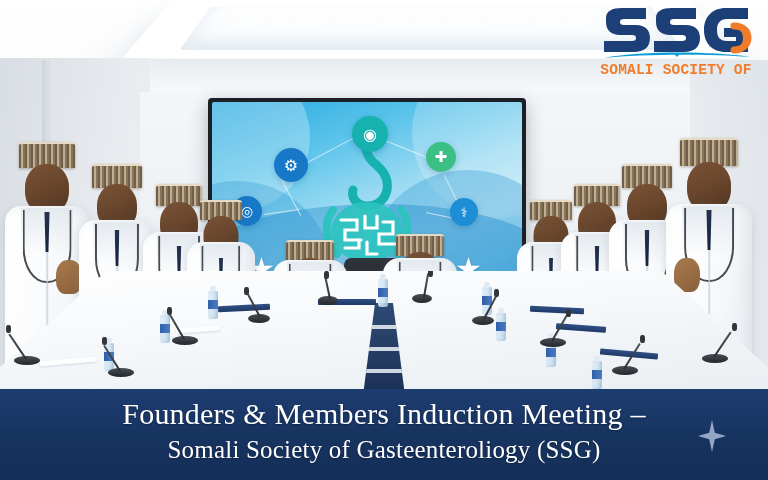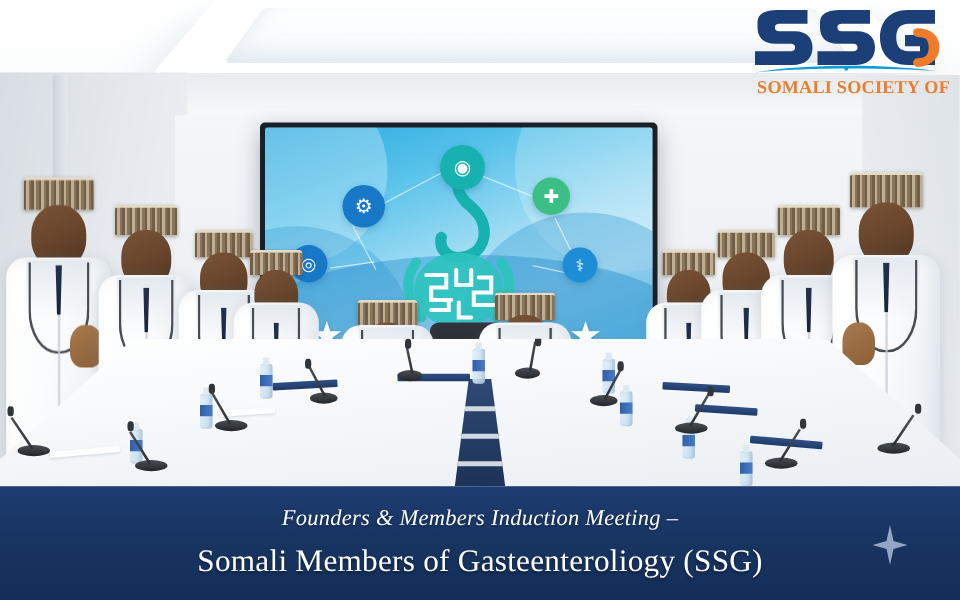--- a/index.html
+++ b/index.html
@@ -121,32 +121,32 @@
             background:linear-gradient(180deg,#2f4f86,#1f3a67); }
   .paper  { position:absolute; height:5px; background:#fdfefe; border-radius:1px;
             box-shadow:0 1px 2px rgba(160,175,190,.4); }
   .chair  { position:absolute; border-radius:7px 7px 3px 3px;
             background:linear-gradient(180deg,#30353b,#1b1f24); }
 
   
   .logo { position:absolute; right:8px; top:4px; width:168px; height:108px; }
   .logo-bg { position:absolute; inset:0; background:rgba(255,255,255,.0); }
   .logo-mark { position:absolute; left:6px; top:2px; width:156px; height:56px; }
-  .logo-line1, .logo-line2 { position:absolute; left:0; width:100%; text-align:right;
-      font-weight:800; letter-spacing:.2px; font-family:Liberation Serif, serif; }
+  .logo-line1, .logo-line2 { position:absolute; left:0; width:100%; text-align:center;
+      font-weight:800; letter-spacing:.2px; font-family:Liberation Mono, monospace; }
   .logo-line1 { top:58px; font-size:14.5px; }
   .logo-line2 { top:74px; font-size:14.5px; }
 
   
   .banner { position:absolute; left:0; bottom:0; width:768px; height:91px;
             background:linear-gradient(180deg,#1d3c70 0%,#17335f 55%,#142e58 100%); }
   .banner-text { position:absolute; left:0; top:6px; width:768px; text-align:center;
                  color:#ffffff; font-family:"Liberation Serif", serif;
                  text-shadow:0 1px 2px rgba(0,0,0,.35); }
-  .bl1 { font-size:18px; line-height:38px; letter-spacing:.2px;font-style:italic; }
+  .bl1 { font-size:30px; line-height:38px; letter-spacing:.2px; }
   .bl2 { font-size:25px; line-height:34px; letter-spacing:.2px; }
   .sparkle { position:absolute; right:42px; bottom:28px; width:28px; height:32px;
              background:#93a6c4;
              clip-path:polygon(50% 0%, 60% 40%, 100% 50%, 60% 60%, 50% 100%, 40% 60%, 0% 50%, 40% 40%); }
 </style>
 </head>
 <body>
 
 <div id="stage">
 
@@ -421,18 +421,18 @@
       <path d="M136 20 C146 20 150 26 150 32 C150 39 144 44 136 44" fill="none" stroke="#f07c2a" stroke-width="7" stroke-linecap="round"></path>
       <path d="M6 52 C44 45 112 45 152 51 C112 48 44 48 6 52 Z" fill="#0a9bd8"></path>
       <circle cx="79" cy="49" r="1.6" fill="#0a9bd8"></circle>
     </svg>
     <div class="logo-line1" style="color:#f07c2a;">SOMALI SOCIETY OF</div>
   </div>
 
   <div class="banner">
     <div class="banner-text">
       <div class="bl1">Founders &amp; Members Induction Meeting –</div>
-      <div class="bl2">Somali Members of Gasteenteroliogy (SSG)</div>
+      <div class="bl2">Somali Society of Gasteenteroliogy (SSG)</div>
     </div>
     <div class="sparkle"></div>
   </div>
 
 </div>
 
 </body></html>

